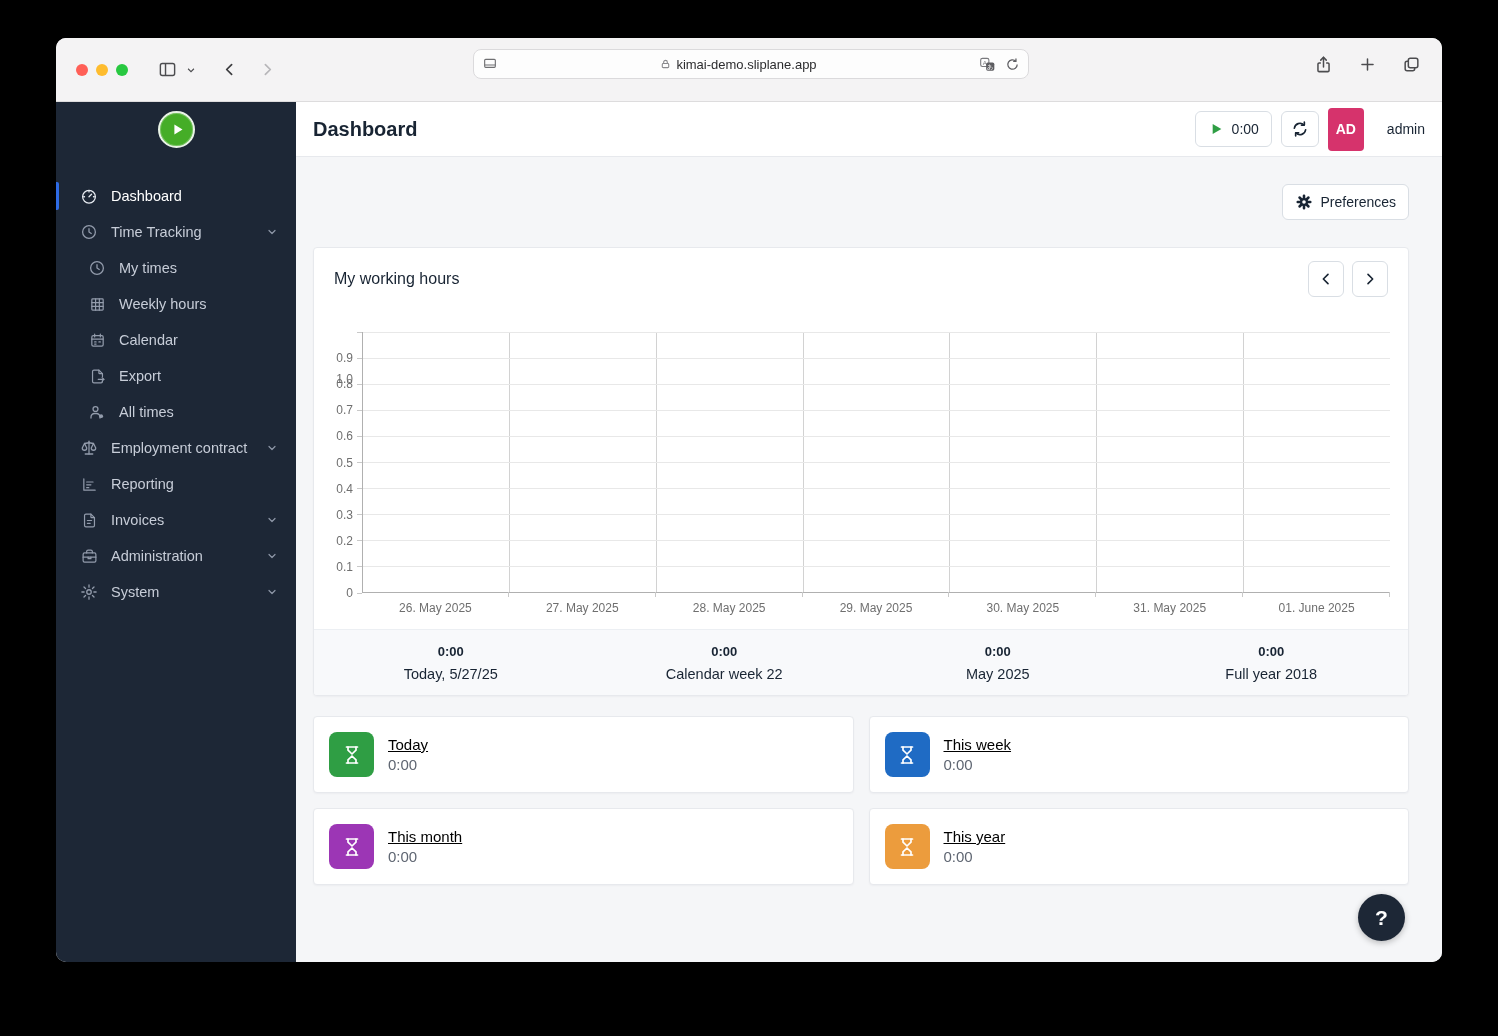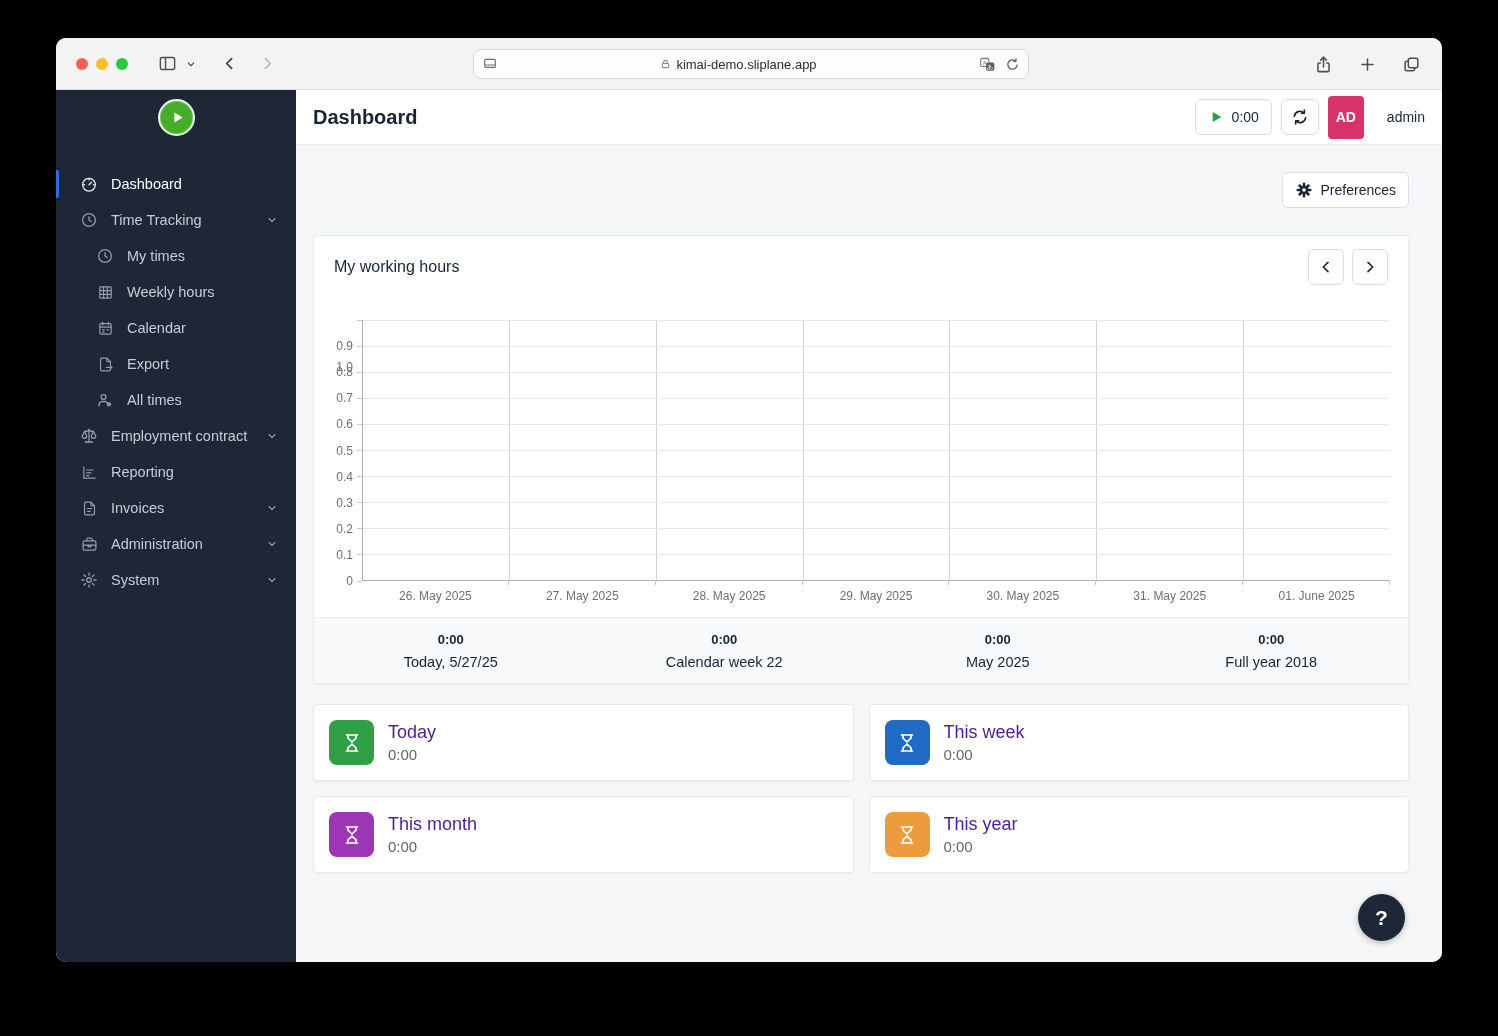--- a/index.html
+++ b/index.html
@@ -1,41 +1,41 @@
 <!DOCTYPE html>
 <html><head>
 <meta charset="utf-8">
 <style>
   * { margin:0; padding:0; box-sizing:border-box; }
   html,body { width:1498px; height:1036px; background:#000; font-family:"Liberation Sans","DejaVu Sans",sans-serif; }
   .window { position:absolute; left:56px; top:38px; width:1386px; height:924px; border-radius:10px; overflow:hidden; background:#f5f6f8; box-shadow:0 20px 60px rgba(0,0,0,.55); display:flex; flex-direction:column; }
 
   
-  .chrome { height:52px; background:#f4f3f4; border-bottom:1px solid #dddcdd; display:flex; align-items:center; position:relative; flex:0 0 auto; }
+  .chrome { height:64px; background:#f4f3f4; border-bottom:1px solid #dddcdd; display:flex; align-items:center; position:relative; flex:0 0 auto; }
   .traffic { display:flex; gap:8px; margin-left:20px; }
   .light { width:12px; height:12px; border-radius:50%; }
   .chrome-btn { display:flex; align-items:center; justify-content:center; width:30px; height:30px; border-radius:6px; color:#4c4c4f; }
   .chrome-btn.dim { color:#b7b6b9; }
   .url-field { position:absolute; left:417px; top:11px; width:556px; height:30px; background:#fdfdfd; border:1px solid #dbdadc; border-radius:8px; display:flex; align-items:center; padding:0 8px; }
   .url-center { flex:1; display:flex; align-items:center; justify-content:center; gap:5px; color:#2c2c2e; font-size:13px; }
   .lock { color:#8a8a8e; display:flex; }
   .right-tools { position:absolute; right:16px; top:11px; display:flex; gap:14px; align-items:center; }
 
   
   .app { flex:1; display:flex; min-height:0; }
 
   
   .sidebar { width:240px; background:#1d2736; flex:0 0 auto; display:flex; flex-direction:column; }
   .logo-wrap { display:flex; justify-content:center; padding-top:9px; }
   .logo { width:37px; height:37px; border-radius:50%; background:#45ad27; border:2px solid #e9f3e6; box-shadow:0 0 0 1px rgba(255,255,255,.25) inset; display:flex; align-items:center; justify-content:center; }
   .logo svg { margin-left:2px; }
   .menu { margin-top:30px; }
   .side-item { position:relative; height:36px; display:flex; align-items:center; padding-left:24px; cursor:pointer; color:#c7cdd8; font-size:14.5px; }
   .side-item .ic { width:18px; height:18px; margin-right:13px; color:#939cac; display:flex; align-items:center; justify-content:center; flex:0 0 auto; }
-  .side-item.child { padding-left:40px; }
+  .side-item.child { padding-left:32px; }
   .side-item.active { color:#ffffff; }
   .side-item.active .ic { color:#e8ecf2; }
   .side-item.active::before { content:""; position:absolute; left:0; top:4px; bottom:4px; width:3px; background:#2e6be5; border-radius:0 2px 2px 0; }
   .side-item .chev { position:absolute; right:18px; color:#8e97a7; display:flex; }
 
   
   .main { flex:1; display:flex; flex-direction:column; min-width:0; background:#f5f6f8; position:relative; }
   .page-header { height:55px; background:#fff; border-bottom:1px solid #e7e9ed; display:flex; align-items:center; padding:0 17px; flex:0 0 auto; }
   .page-title { font-size:20px; font-weight:700; color:#182433; }
   .header-right { margin-left:auto; display:flex; align-items:center; gap:9px; }
@@ -71,21 +71,21 @@
 
   .card-footer { background:#f8f9fb; border-top:1px solid #eceff3; display:grid; grid-template-columns:repeat(4,1fr); padding:14px 0 13px; }
   .sum-cell { text-align:center; }
   .sum-val { font-size:13px; font-weight:700; color:#182433; margin-bottom:7px; }
   .sum-label { font-size:14.5px; color:#182433; }
 
   
   .stats { display:grid; grid-template-columns:1fr 1fr; gap:15px; margin-top:20px; }
   .stat-card { background:#fff; border:1px solid #e7e9ed; border-radius:4px; box-shadow:0 1px 2px rgba(24,36,51,.04); padding:15px; display:flex; align-items:center; gap:14px; }
   .stat-icon { width:45px; height:45px; border-radius:8px; display:flex; align-items:center; justify-content:center; color:#fff; flex:0 0 auto; }
-  .stat-label { font-size:18px; color:#4c1d95; margin-bottom:3px; }
+  .stat-label { font-size:15px; color:#000000; margin-bottom:3px;text-decoration:underline; }
   .stat-value { font-size:15px; color:#5f6672; }
 
   .help-fab { position:absolute; right:37px; bottom:21px; width:47px; height:47px; border-radius:50%; background:#1d2736; color:#fff; font-size:21px; font-weight:700; display:flex; align-items:center; justify-content:center; cursor:pointer; box-shadow:0 2px 6px rgba(0,0,0,.25); }
 
   svg { display:block; }
 </style>
 </head>
 <body>
 
 <div class="window">

